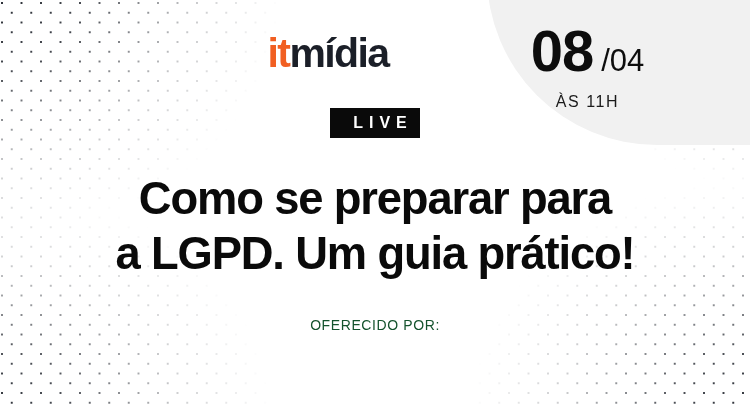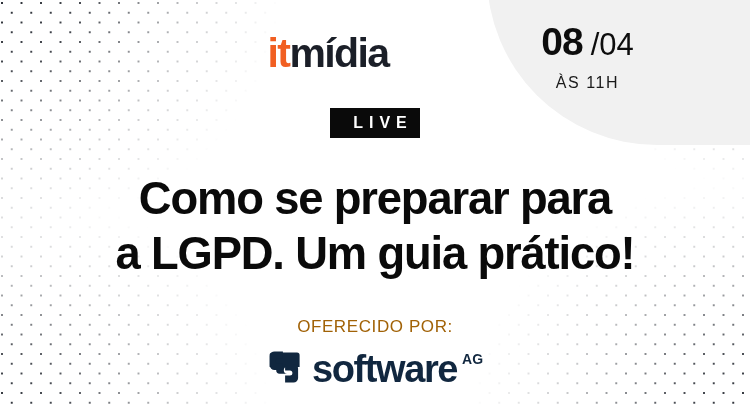--- a/index.html
+++ b/index.html
@@ -65,21 +65,21 @@
     z-index: 3;
   }
   .date-line {
     display: flex;
     align-items: baseline;
     justify-content: center;
     color: #0d0d0d;
     line-height: 1;
   }
   .date-day {
-    font-size: 39px;
+    font-size: 58px;
     font-weight: 700;
     letter-spacing: -1px;
   }
   .date-month {
     font-size: 31px;
     font-weight: 300;
     letter-spacing: 0px;
     margin-left: 8px;
   }
   .date-time {
@@ -149,24 +149,24 @@
   
   .sponsor {
     position: absolute;
     top: 317px;
     left: 0;
     width: 750px;
     text-align: center;
     z-index: 3;
   }
   .sponsor-label {
-    font-size: 17px;
+    font-size: 14px;
     font-weight: 400;
     letter-spacing: 0.6px;
-    color: #a16207;
+    color: #14532d;
   }
   .sponsor-logo {
     margin-top: 13px;
     display: flex;
     align-items: center;
     justify-content: center;
     gap: 11px;
   }
   .sw-mark { display: block; }
   .sw-text {
@@ -217,41 +217,15 @@
     <span class="live-badge">LIVE</span>
   </div>
 
   <div class="headline">
     <span class="headline-line">Como se preparar para</span>
     <span class="headline-line">a LGPD. Um guia prático!</span>
   </div>
 
   <div class="sponsor">
     <div class="sponsor-label">OFERECIDO POR:</div>
-    <div class="sponsor-logo">
-      <span class="sw-mark">
-        <svg width="34" height="34" viewBox="0 0 34 34" aria-hidden="true">
-          <path d="M5.2 2.6 H30 A2.6 2.6 0 0 1 32.6 5.2 V16.9 H20.2
-                   A3.4 3.4 0 0 0 20.2 23.7 H12.6
-                   A3.4 3.4 0 0 1 12.6 16.9 H2.6 V5.2
-                   A2.6 2.6 0 0 1 5.2 2.6 Z" fill="#11273f"></path>
-          <path d="M28.8 31.4 H4 A2.6 2.6 0 0 1 1.4 28.8 V17.1 H13.8
-                   A3.4 3.4 0 0 1 13.8 23.9 H21.4
-                   A3.4 3.4 0 0 0 21.4 17.1 H31.4 V28.8
-                   A2.6 2.6 0 0 1 28.8 31.4 Z" fill="#11273f" opacity="0"></path>
-          <g fill="#11273f">
-            <path d="M3.0 1.4 h13.4 a2.6 2.6 0 0 1 2.6 2.6 v2.0 h-9.4 a3.3 3.3 0 0 0 0 6.6 h3.6
-                     a6.0 6.0 0 0 1 0 12.0 H3.0 a2.6 2.6 0 0 1 -2.6 -2.6 V4.0 a2.6 2.6 0 0 1 2.6 -2.6 z" opacity="0"></path>
-          </g>
-          <path d="M2.9 6.0 A4.6 4.6 0 0 1 7.5 1.4 H15.9 V8.6 H11.1 A2.5 2.5 0 0 0 11.1 13.6 H15.9 V20.0
-                   H7.5 A4.6 4.6 0 0 1 2.9 15.4 Z" fill="#11273f"></path>
-          <path d="M31.1 28.0 A4.6 4.6 0 0 1 26.5 32.6 H18.1 V25.4 H22.9 A2.5 2.5 0 0 0 22.9 20.4 H18.1 V14.0
-                   H26.5 A4.6 4.6 0 0 1 31.1 18.6 Z" fill="#11273f"></path>
-        </svg>
-      </span>
-      <span class="sw-text">
-        <span class="sw-name">software</span>
-        <span class="sw-ag">AG</span>
-      </span>
-    </div>
   </div>
 
 </div>
 
 </body></html>

